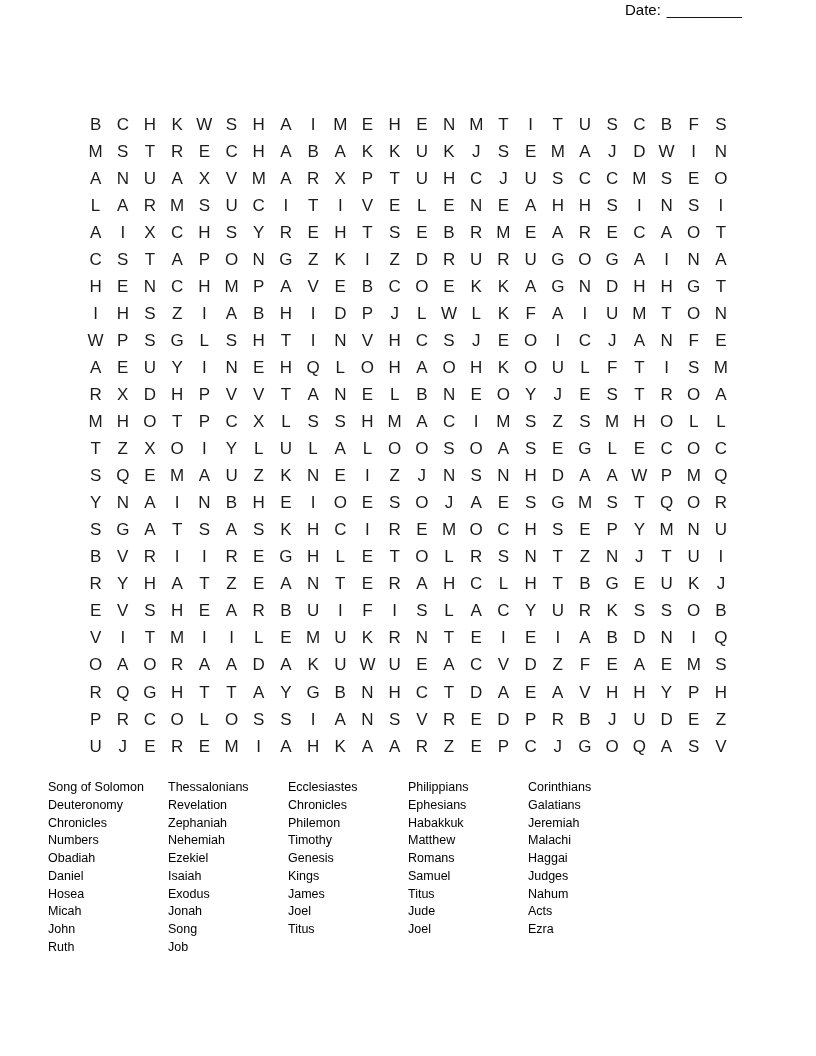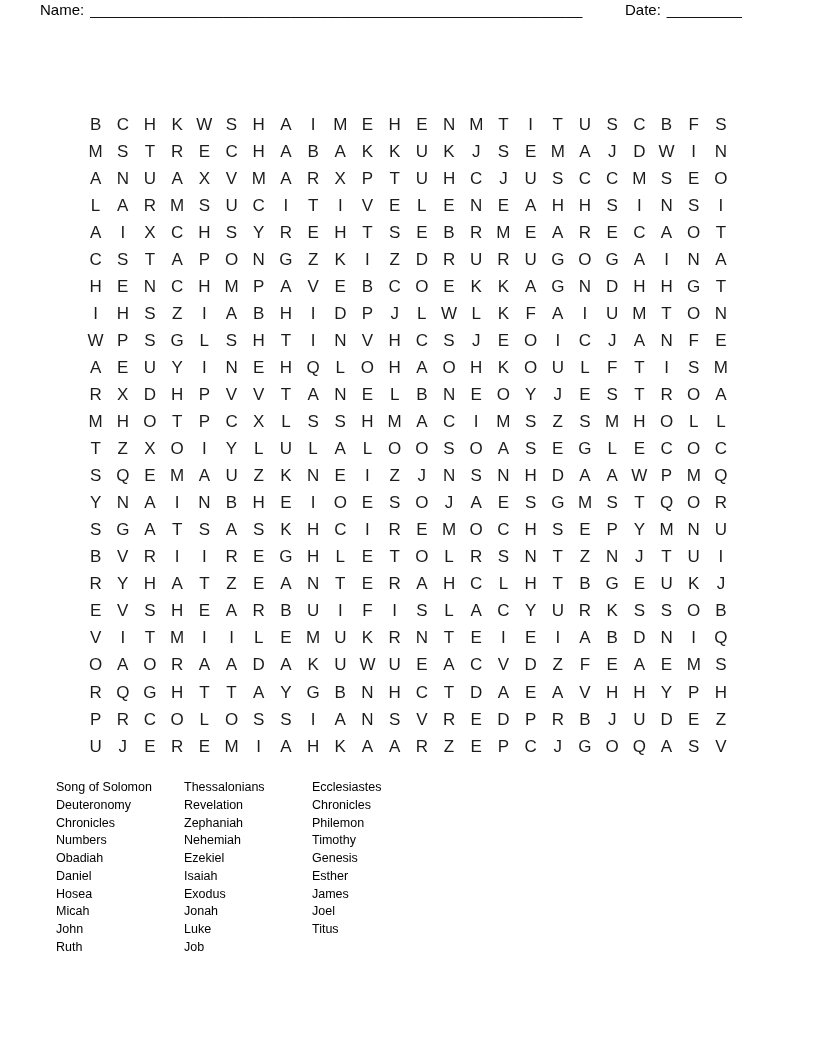--- a/index.html
+++ b/index.html
@@ -34,34 +34,31 @@
   }
   .cell {
     display:flex; align-items:center; justify-content:center;
     font-size:17px; font-weight:400; color:#1c1c1c;
   }
 
   #words {
     position:absolute; left:48px; top:779px;
     display:flex;
   }
-  .wcol { width:120px; flex:0 0 120px;margin-left:8px; }
+  .wcol { width:120px; flex:0 0 120px; }
   .word {
     font-size:12.5px; line-height:17.75px;
     white-space:nowrap; color:#000;
   }
 </style>
 </head>
 <body>
 
 <div class="page">
 
-  <div class="header-field" id="name-field">
-    <span>Name:</span><span class="blank-line">___________________________________________________________</span>
-  </div>
 
   <div class="header-field" id="date-field">
     <span>Date:</span><span class="blank-line">_________</span>
   </div>
 
 
   <div id="grid">
       <span class="cell" style="color: rgb(28, 28, 28);">B</span>
       <span class="cell" style="color: rgb(28, 28, 28);">C</span>
       <span class="cell" style="color: rgb(28, 28, 28);">H</span>
@@ -655,29 +652,51 @@
       </div>
       <div class="wcol">
         <div class="word">Thessalonians</div>
         <div class="word">Revelation</div>
         <div class="word">Zephaniah</div>
         <div class="word">Nehemiah</div>
         <div class="word">Ezekiel</div>
         <div class="word">Isaiah</div>
         <div class="word">Exodus</div>
         <div class="word">Jonah</div>
-        <div class="word">Luke</div>
+        <div class="word">Song</div>
         <div class="word">Job</div>
       </div>
       <div class="wcol">
         <div class="word">Ecclesiastes</div>
         <div class="word">Chronicles</div>
         <div class="word">Philemon</div>
         <div class="word">Timothy</div>
         <div class="word">Genesis</div>
-        <div class="word">Esther</div>
+        <div class="word">Kings</div>
         <div class="word">James</div>
         <div class="word">Joel</div>
         <div class="word">Titus</div>
       </div>
+      <div class="wcol">
+        <div class="word">Philippians</div>
+        <div class="word">Ephesians</div>
+        <div class="word">Habakkuk</div>
+        <div class="word">Matthew</div>
+        <div class="word">Romans</div>
+        <div class="word">Samuel</div>
+        <div class="word">Titus</div>
+        <div class="word">Jude</div>
+        <div class="word">Joel</div>
+      </div>
+      <div class="wcol">
+        <div class="word">Corinthians</div>
+        <div class="word">Galatians</div>
+        <div class="word">Jeremiah</div>
+        <div class="word">Malachi</div>
+        <div class="word">Haggai</div>
+        <div class="word">Judges</div>
+        <div class="word">Nahum</div>
+        <div class="word">Acts</div>
+        <div class="word">Ezra</div>
+      </div>
     </div>
 
 </div>
 
 </body></html>

